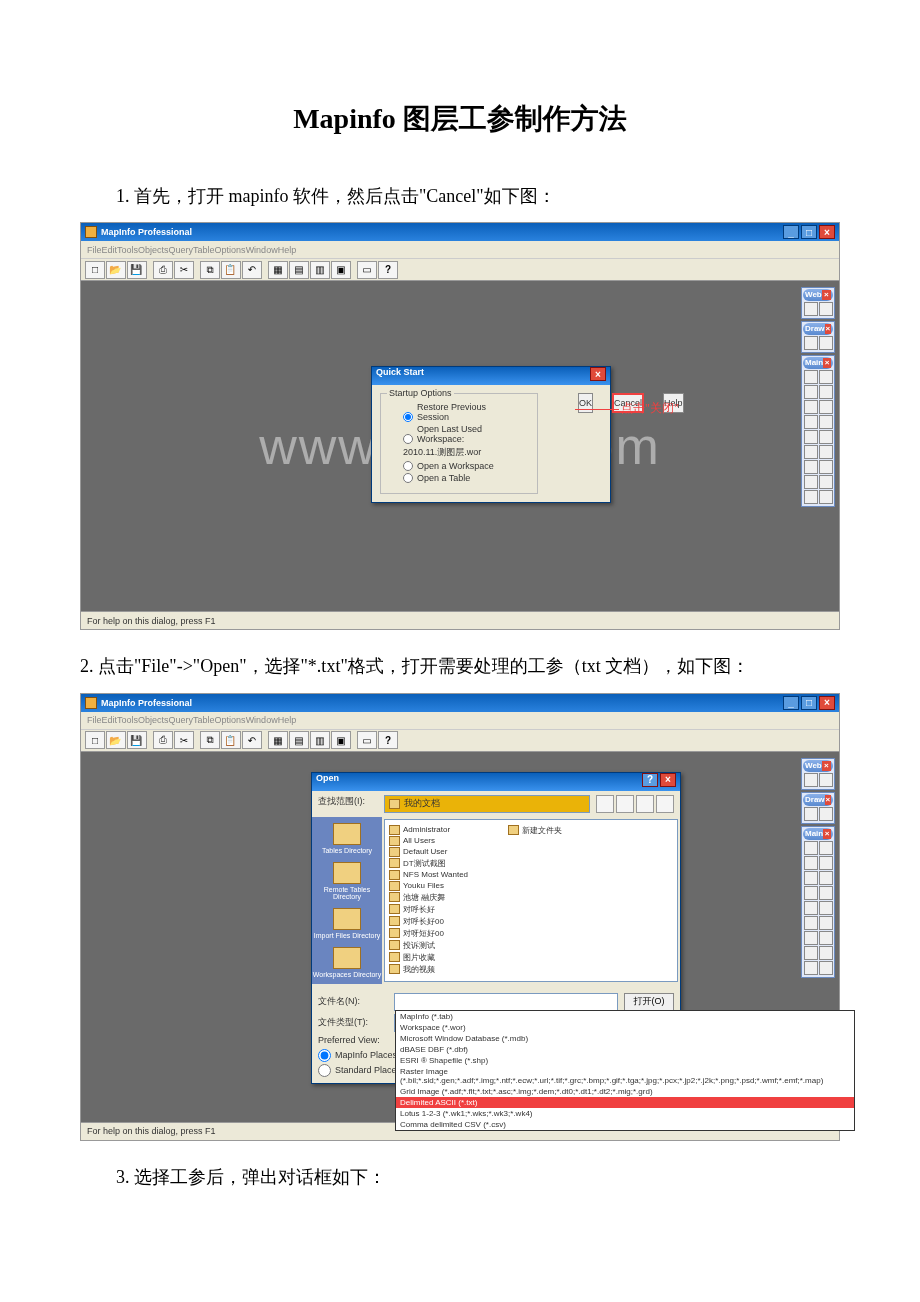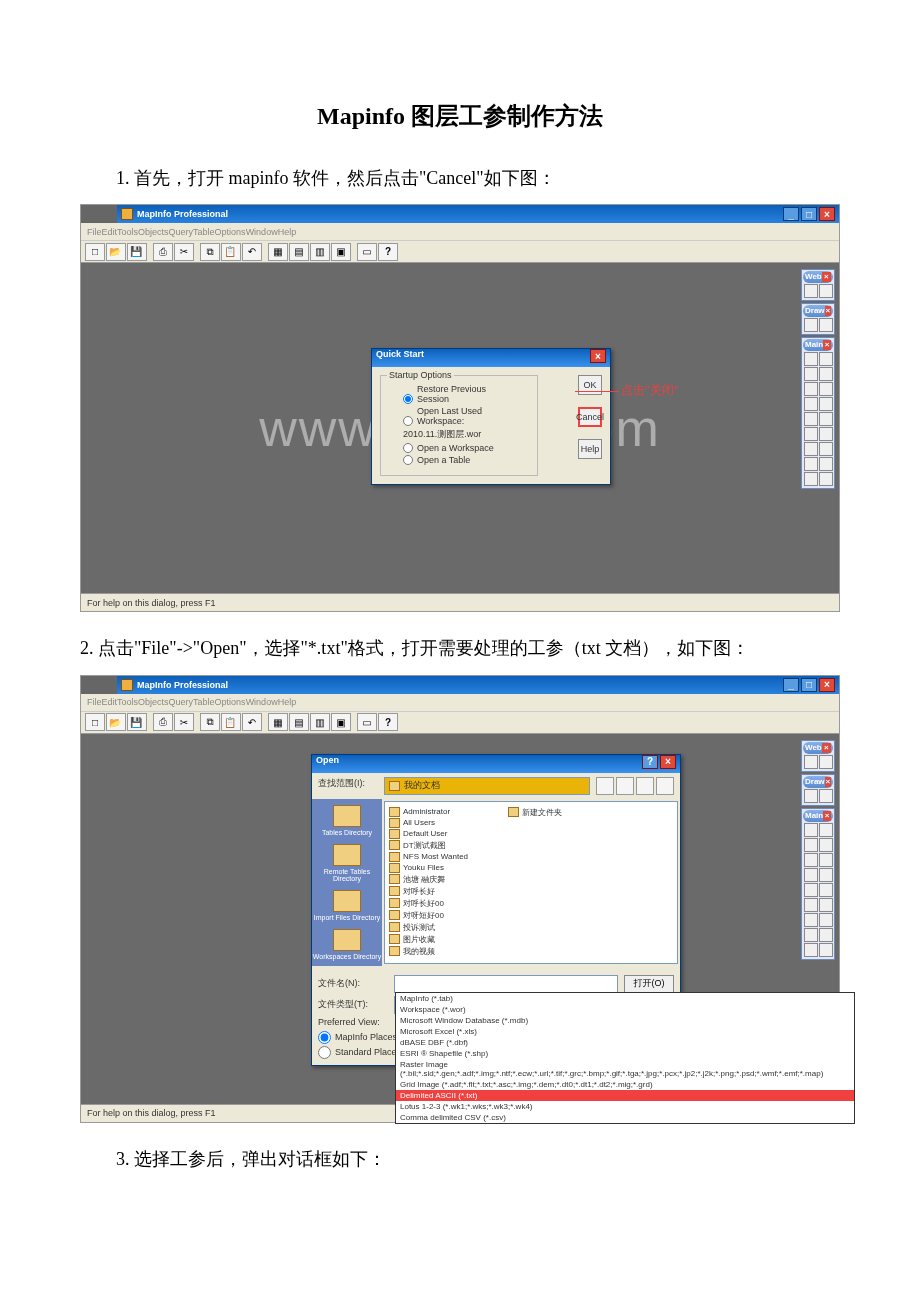--- a/index.html
+++ b/index.html
@@ -1,21 +1,21 @@
 <!DOCTYPE html>
 <html><head>
 <meta charset="utf-8">
 <style>
 * { margin: 0; padding: 0; box-sizing: border-box; }
 body { font-family: "SimSun", serif; background: #fff; width: 920px; margin: 0 auto; padding: 100px 80px 50px; }
-h1 { text-align: center; font-size: 24px; font-weight: bold; margin-bottom: 30px; font-family: "SimSun", serif; }
+h1 { text-align: center; font-size: 28px; font-weight: bold; margin-bottom: 42px; font-family: "SimSun", serif; }
 .step { font-size: 18px; line-height: 1.8; margin-bottom: 10px; text-indent: 2em; }
 .step.noindent { text-indent: 0; }
 .screenshot { width: 100%; border: 1px solid #999; margin: 10px 0 20px; background: #666; position: relative; font-family: "Tahoma", sans-serif; font-size: 9px; }
-.titlebar { background: linear-gradient(to bottom, #0a5fb9, #2a82de); color: #fff; height: 18px; display: flex; align-items: center; padding: 0 4px; margin-left: 36px; }
+.titlebar { background: linear-gradient(to bottom, #0a5fb9, #2a82de); color: #fff; height: 18px; display: flex; align-items: center; padding: 0 4px; }
 .titlebar .icon { width: 12px; height: 12px; background: #f0b040; border: 1px solid #805010; margin-right: 4px; }
 .titlebar .title { flex: 1; font-weight: bold; }
 .winbtns { display: flex; gap: 2px; }
 .winbtn { width: 16px; height: 14px; background: #5a9ce0; border: 1px solid #003a7a; display: flex; align-items: center; justify-content: center; color: #fff; font-size: 10px; font-weight: bold; }
 .winbtn.close { background: #e04a3a; border-color: #801010; }
 .menubar { background: #ece9d8; color: #888; height: 18px; display: flex; align-items: center; padding: 0 6px; border-bottom: 1px solid #ccc; }
 .menubar span { color: #888; }
 .toolbar { background: #ece9d8; height: 22px; display: flex; align-items: center; padding: 0 4px; gap: 1px; border-bottom: 1px solid #999; }
 .tbtn { width: 20px; height: 18px; border: 1px solid #999; background: #f5f5f5; display: flex; align-items: center; justify-content: center; font-size: 10px; }
 .tbtn.sep { border: none; background: none; width: 4px; }
@@ -35,21 +35,21 @@
 .dialog { position: absolute; background: #ece9d8; border: 1px solid #003a7a; box-shadow: 2px 2px 4px rgba(0,0,0,0.4); }
 .qs { left: 290px; top: 85px; width: 240px; }
 .dlgtitle { background: linear-gradient(to bottom, #0a5fb9, #3a92ee); color: #fff; height: 18px; display: flex; align-items: flex-start; justify-content: space-between; padding: 0 4px; font-weight: bold; }
 .dlgtitle .xb { width: 16px; height: 14px; background: #e04a3a; border: 1px solid #801010; display: flex; align-items: center; justify-content: center; font-size: 10px; }
 .dlgbody { padding: 8px; display: flex; gap: 8px; }
 .qsleft { flex: 1; }
 .qsopts { border: 1px solid #bbb; padding: 6px 4px 8px; position: relative; }
 .qsopts legend { font-size: 9px; color: #333; position: absolute; top: -6px; left: 6px; background: #ece9d8; padding: 0 2px; }
 .qsopt { display: flex; align-items: flex-end; gap: 4px; margin: 2px 18px; color: #333; }
 .qsopt input { width: 10px; height: 10px; }
-.qsright { width: 56px; display: flex; flex-direction: column; gap: 12px; padding-left: 32px; }
+.qsright { width: 56px; display: flex; flex-direction: row; gap: 19px; padding-left: 32px; }
 .dlgbtn { height: 20px; border: 1px solid #888; background: #f0f0f0; display: flex; align-items: center; justify-content: center; color: #333; }
 .dlgbtn.cancel { border: 2px solid #f04040; }
 .annot { position: absolute; color: #f04040; font-size: 12px; font-family: "SimSun"; }
 .annot.line::before { content: ''; position: absolute; left: -46px; top: 50%; width: 44px; border-top: 1px solid #f04040; }
 
 
 .opendlg { left: 230px; top: 20px; width: 370px; }
 .openbody { padding: 0; }
 .openrow { display: flex; align-items: flex-start; padding: 4px 6px; gap: 6px; background: #ece9d8; }
 .openrow label { width: 60px; color: #333; }
@@ -444,21 +444,20 @@
               </div>
           </div>
         </div>
       </div>
     </div>
 
     <div class="dropdown">
       <div>MapInfo (*.tab)</div>
       <div>Workspace (*.wor)</div>
       <div>Microsoft Window Database (*.mdb)</div>
-      <div>Microsoft Excel (*.xls)</div>
       <div>dBASE DBF (*.dbf)</div>
       <div>ESRI ® Shapefile (*.shp)</div>
       <div>Raster Image (*.bil;*.sid;*.gen;*.adf;*.img;*.ntf;*.ecw;*.url;*.tif;*.grc;*.bmp;*.gif;*.tga;*.jpg;*.pcx;*.jp2;*.j2k;*.png;*.psd;*.wmf;*.emf;*.map)</div>
       <div>Grid Image (*.adf;*.flt;*.txt;*.asc;*.img;*.dem;*.dt0;*.dt1;*.dt2;*.mig;*.grd)</div>
       <div class="hl">Delimited ASCII (*.txt)</div>
       <div>Lotus 1-2-3 (*.wk1;*.wks;*.wk3;*.wk4)</div>
       <div>Comma delimited CSV (*.csv)</div>
     </div>
 
   </div>

